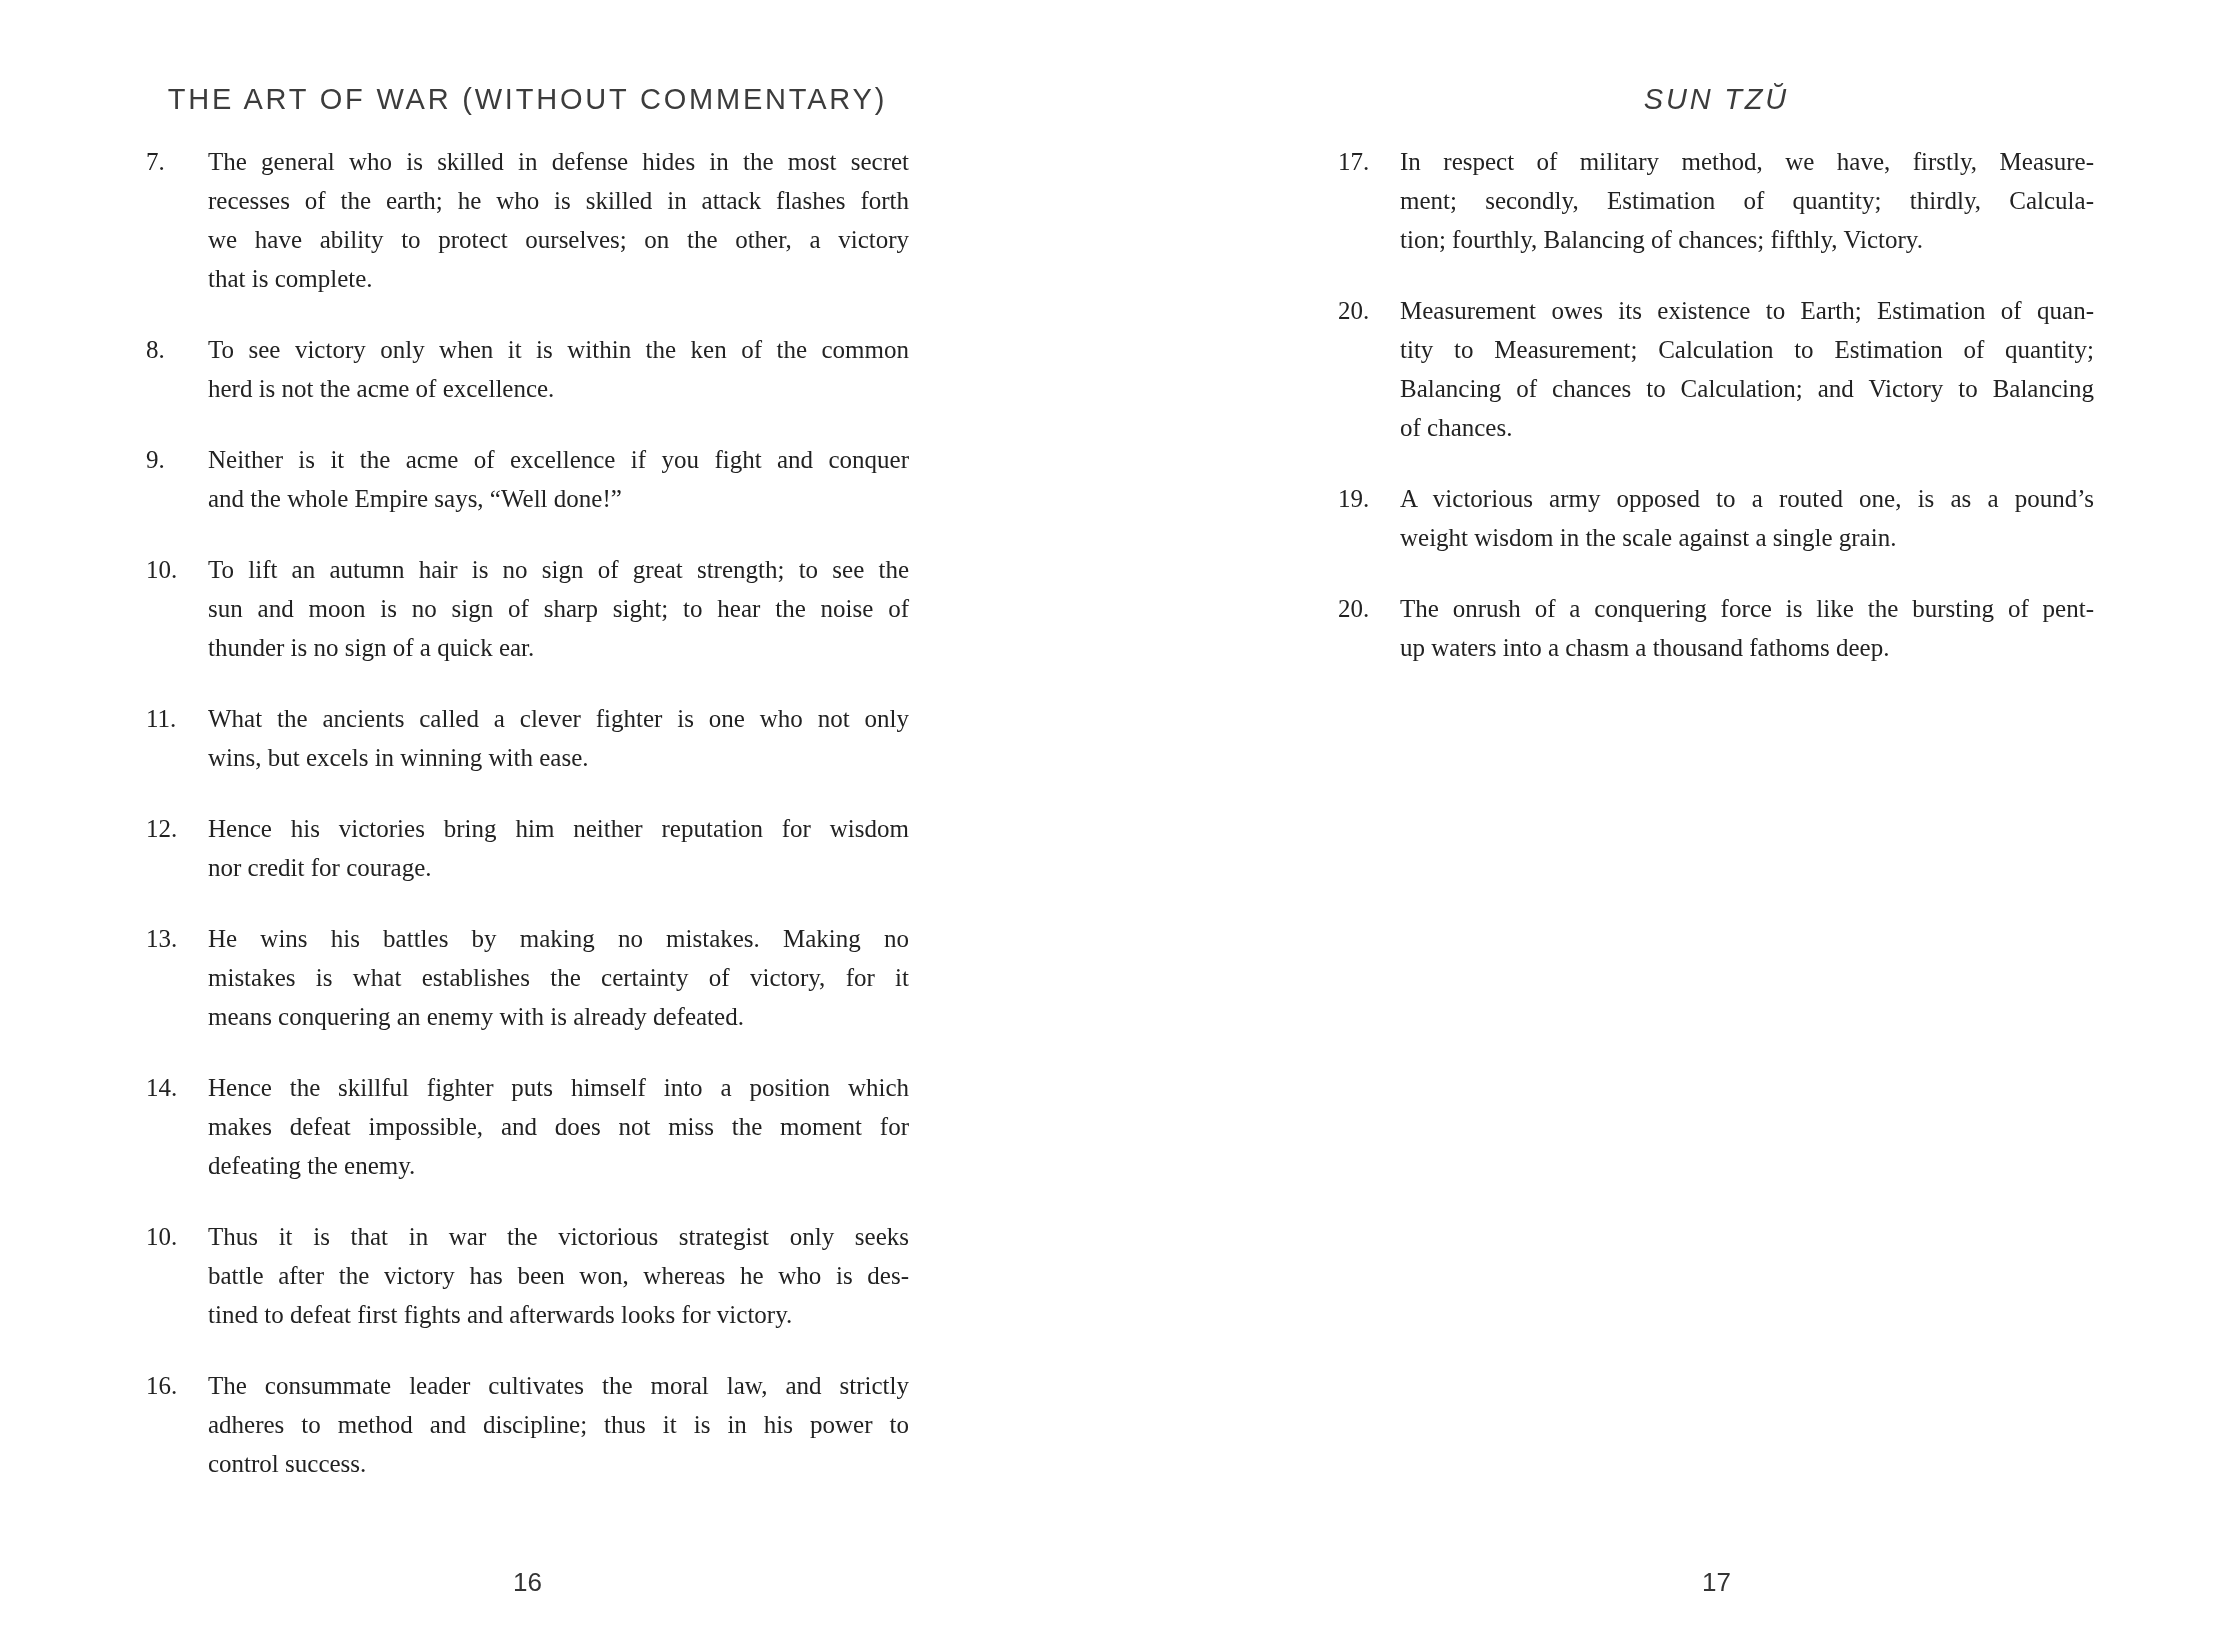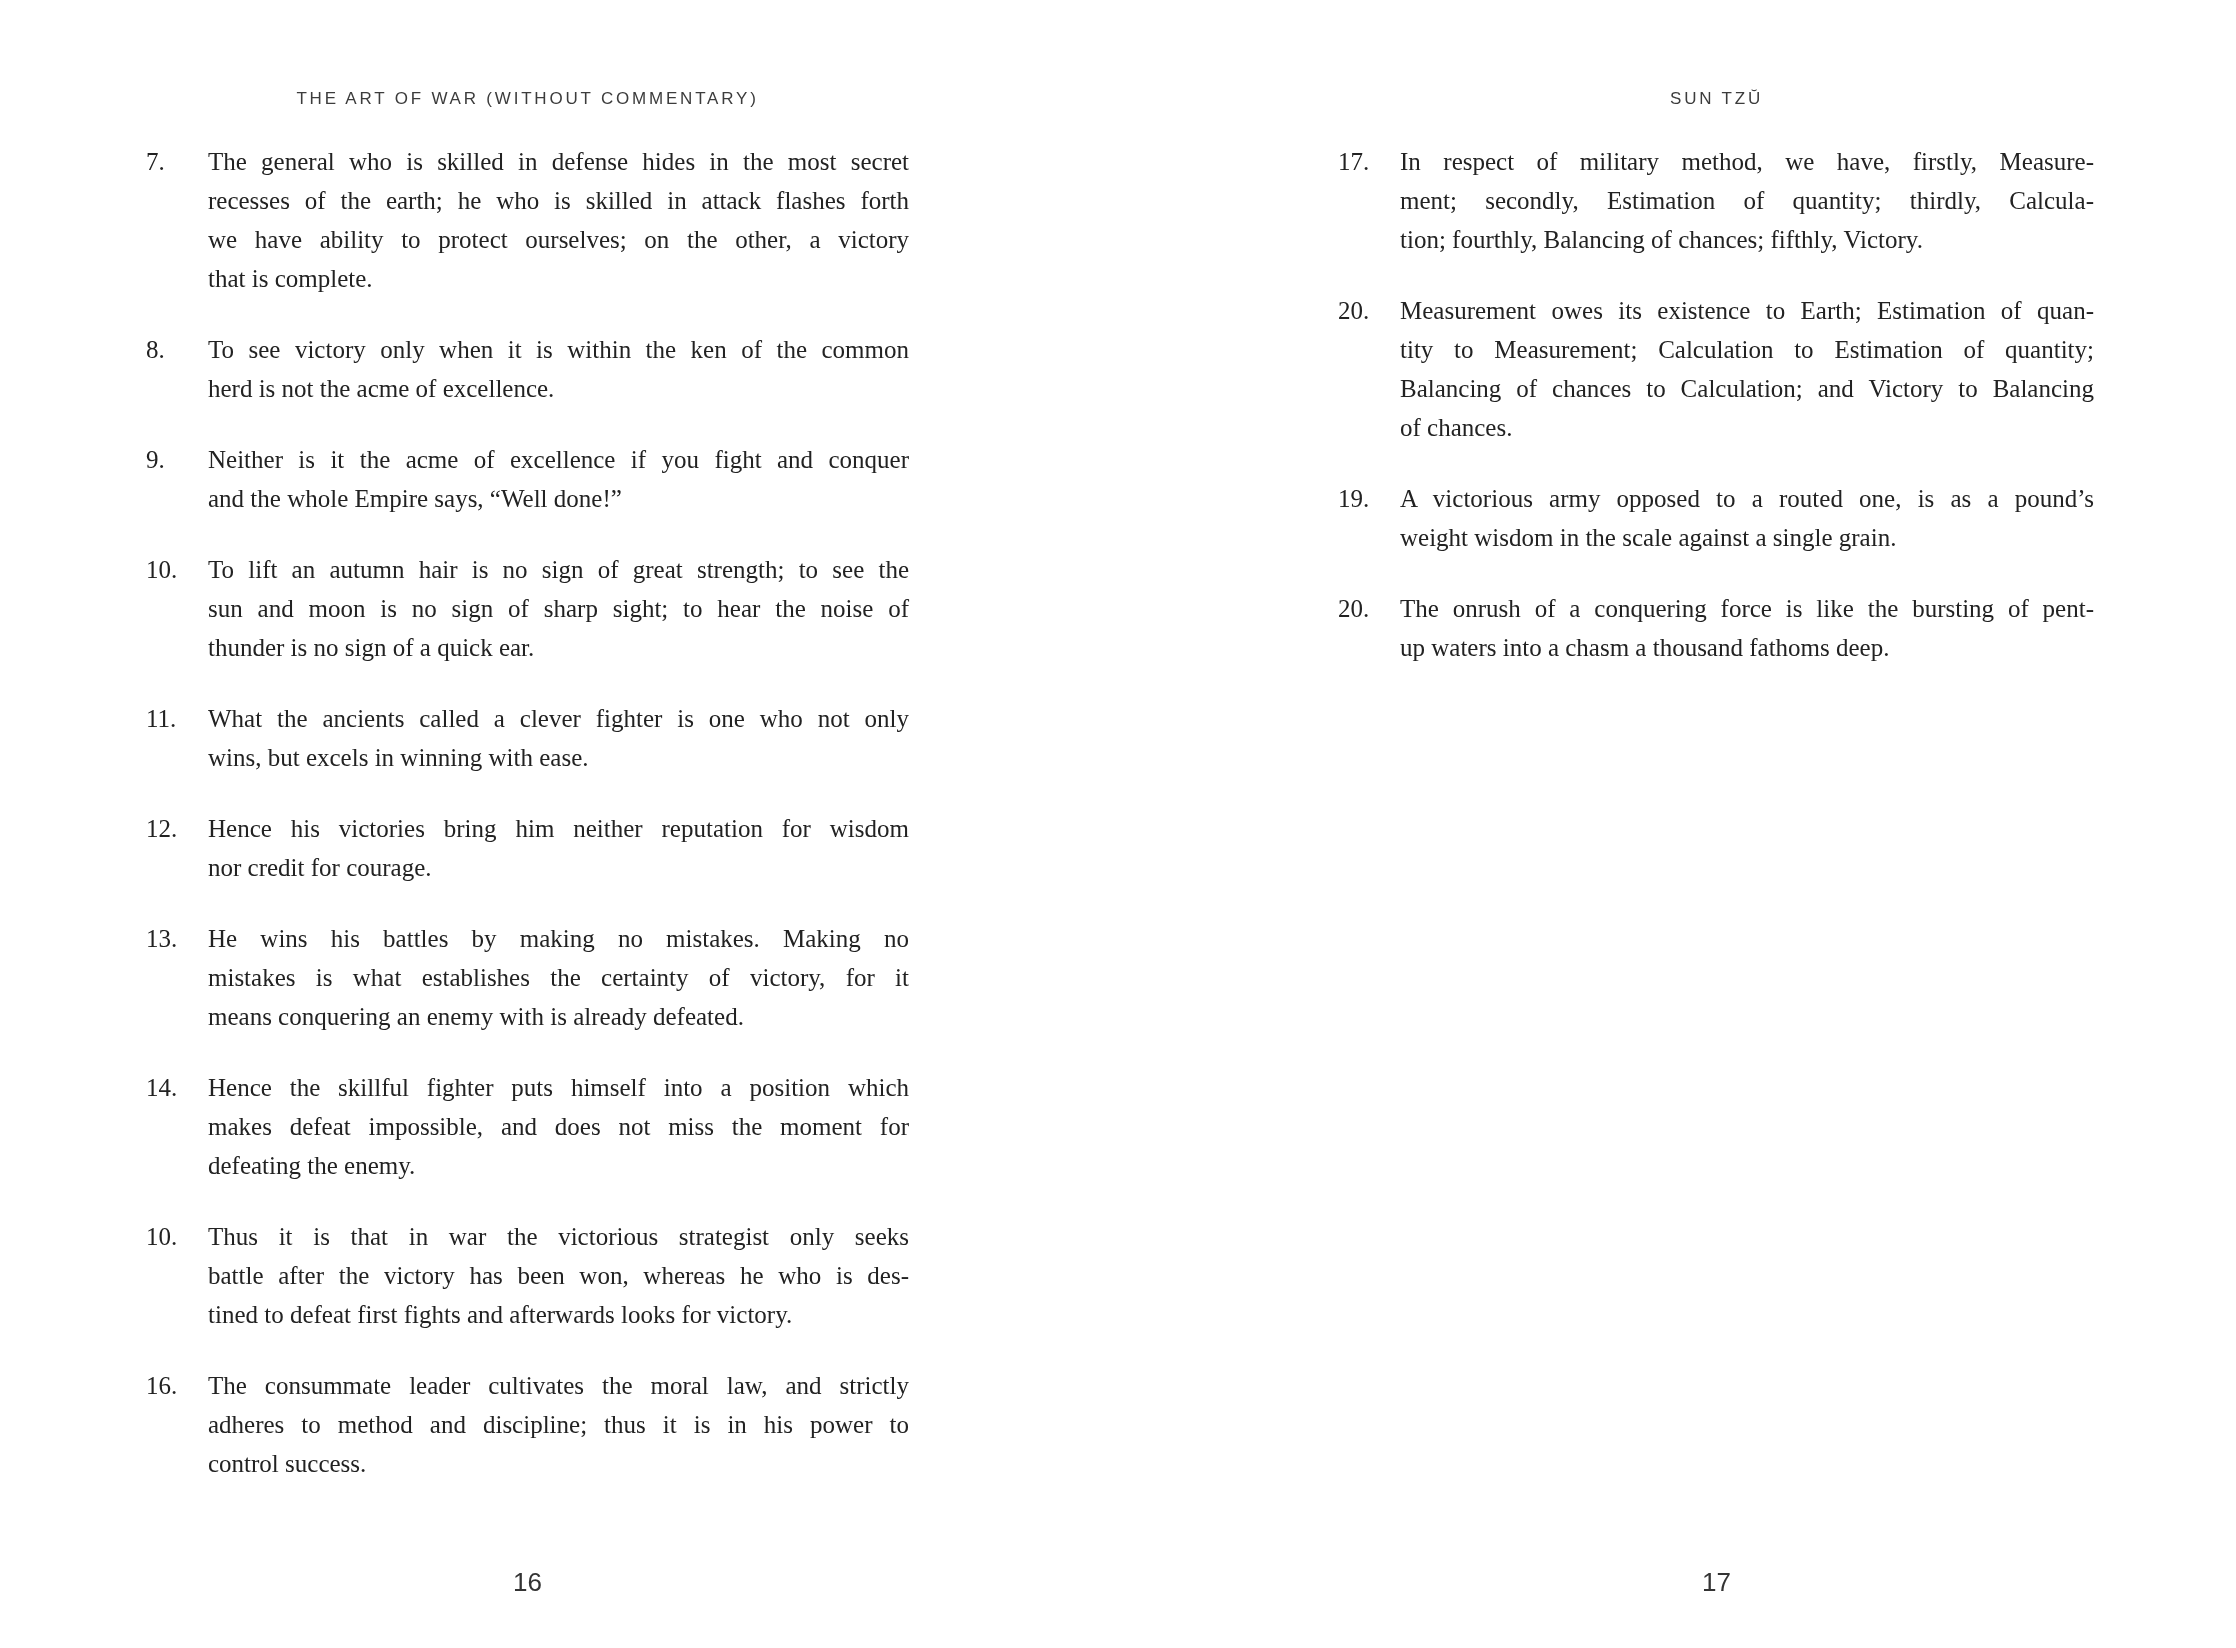--- a/index.html
+++ b/index.html
@@ -11,26 +11,26 @@
   *{margin:0;padding:0;box-sizing:border-box;}
   html,body{background:var(--bg);}
   body{
     width:2236px;height:1648px;position:relative;overflow:hidden;
     font-family:"Liberation Serif","DejaVu Serif",serif;
     color:var(--ink);
   }
   .running-head{
     position:absolute;top:86px;
     font-family:"Liberation Sans","DejaVu Sans",sans-serif;
-    font-size:17px;line-height:26px;font-weight:400;
+    font-size:29px;line-height:26px;font-weight:400;
     letter-spacing:2.8px;color:var(--head);
     text-align:center;white-space:nowrap;
   }
   .running-head.left{left:146px;width:763px;}
-  .running-head.right{left:1338px;width:757px;}
+  .running-head.right{left:1338px;width:757px;font-style:italic;}
   .item-list{position:absolute;top:142px;}
   .item-list.left{left:146px;width:764px;}
   .item-list.right{left:1338px;width:757px;}
   .item{display:flex;margin-bottom:32px;}
   .num{
     flex:none;width:62px;
     font-size:25px;line-height:39px;color:var(--ink);
   }
   .body{flex:none;}
   .item-list.left .body{width:701px;}

